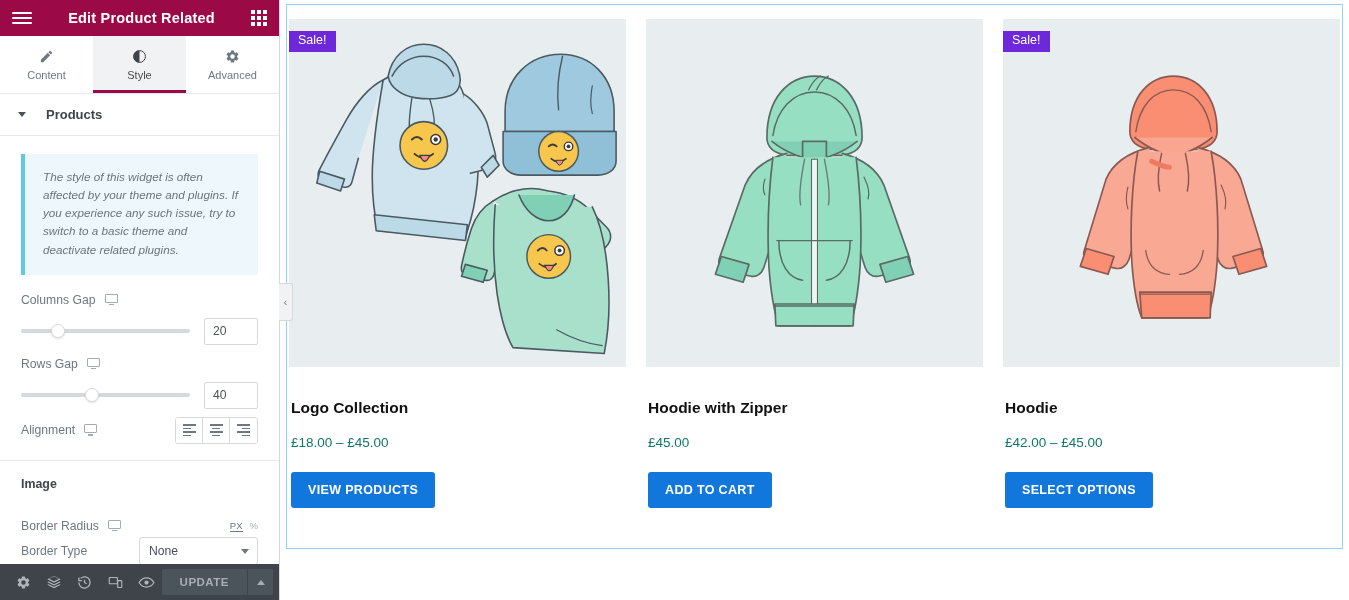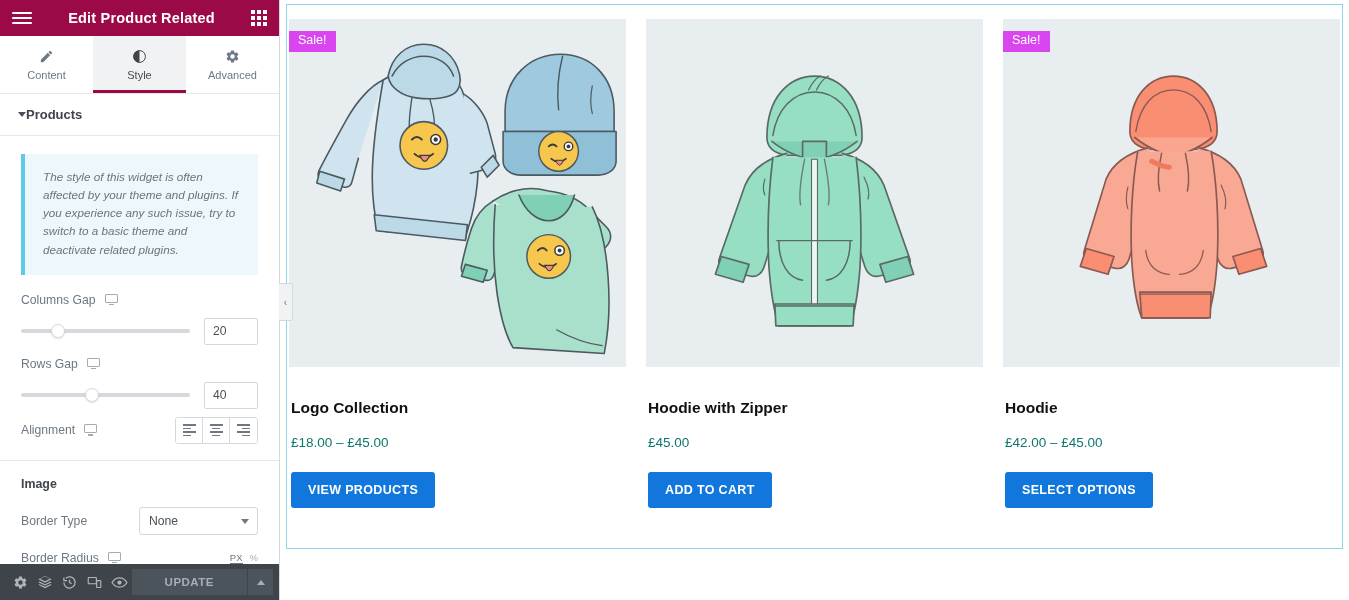--- a/index.html
+++ b/index.html
@@ -39,21 +39,21 @@
     gap: 5px; cursor: pointer; font-size: 11px; color: #6d7882; position: relative;
   }
   .tab.active { background: #f1f2f3; color: #4a4a4a; }
   .tab.active::after {
     content: ""; position: absolute; left: 0; right: 0; bottom: 0; height: 3px; background: #9b0a46;
   }
   .tab .tab-ico { height: 16px; display: flex; align-items: center; justify-content: center; color: #6d7882; }
   .tab.active .tab-ico { color: #3f444b; }
 
   .section-head {
-    height: 42px; display: flex; align-items: center; gap: 0; padding: 0 18px;
+    height: 42px; display: flex; align-items: center; gap: 20px; padding: 0 18px;
     border-bottom: 1px solid #e6e9ec; cursor: pointer; background: #fff;
   }
   .caret-down {
     width: 0; height: 0; border-left: 4.5px solid transparent; border-right: 4.5px solid transparent;
     border-top: 5px solid #495157;
   }
   .section-title { font-size: 13px; font-weight: 700; color: #3f444b; }
 
   .panel-body { flex: 1; overflow: hidden; background: #fff; padding: 0 0 0 0; }
 
@@ -121,21 +121,21 @@
     height: 36px; background: #3f444b; display: flex; align-items: center;
     gap: 0; padding: 0 6px 0 8px; flex: 0 0 36px;
   }
   .foot-ico {
     width: 32px; height: 36px; display: flex; align-items: center; justify-content: center;
     color: #b0b5ba; cursor: pointer;
   }
   .update-grp { margin-left: auto; display: flex; height: 26px; }
   .update-btn {
     background: #4b535b; color: #a9aeb4; font-size: 11.5px; font-weight: 700; letter-spacing: .5px;
-    padding: 0 33px; display: flex; align-items: center; border: none; cursor: pointer;
+    padding: 0 18px; display: flex; align-items: center; border: none; cursor: pointer;
     font-family: "Liberation Sans", sans-serif;
   }
   .update-caret {
     background: #4b535b; width: 26px; display: flex; align-items: center; justify-content: center;
     border-left: 1px solid #3f444b; cursor: pointer;
   }
   .caret-up { width: 0; height: 0; border-left: 4px solid transparent; border-right: 4px solid transparent; border-bottom: 5px solid #a9aeb4; }
 
   .collapse-tab {
     position: absolute; right: -14px; top: 283px; width: 14px; height: 38px;
@@ -151,21 +151,21 @@
     padding: 14px 0 0 0;
   }
   .rel-title {
     font-size: 25px; font-weight: 700; color: #111; padding: 0 4px 0 4px; margin: 0 0 14px 2px;
     letter-spacing: -.2px;
   }
   .grid { display: flex; gap: 20px; padding: 0 2px; }
   .card { flex: 1; display: flex; flex-direction: column; }
   .thumb { position: relative; height: 348px; background: #e8edf0; overflow: hidden; }
   .sale {
-    position: absolute; left: 0; top: 12px; background: #d946ef; color: #fff;
+    position: absolute; left: 0; top: 12px; background: #6d28d9; color: #fff;
     font-size: 12.5px; padding: 3px 9px 4px 9px; z-index: 5; line-height: 1.1;
   }
   .prod-name { font-size: 15.5px; font-weight: 700; color: #111; margin: 32px 0 0 2px; }
   .prod-price { font-size: 13.5px; font-weight: 400; color: #0f766e; margin: 18px 0 0 2px; }
   .cart-btn {
     margin: 22px 0 0 2px; align-self: flex-start; background: #1177dd; color: #fff;
     font-size: 12.5px; font-weight: 700; letter-spacing: .35px; padding: 11px 17px;
     border: none; border-radius: 3px; cursor: pointer; font-family: "Liberation Sans", sans-serif;
     text-transform: uppercase;
   }
@@ -295,43 +295,43 @@
               <i></i>
               <i></i>
             </div>
         </div>
       </div>
 
       <div class="divider"></div>
 
       <div class="sub-head">Image</div>
 
+      <div class="row2" style="padding-top:16px">
+        <div class="align-left-grp">
+          <span class="ctrl-label">Border Radius</span>
+          <span class="monitor-ico">
+              <i></i>
+            </span>
+        </div>
+        <div class="units">
+          <span class="unit active">PX</span>
+          <span class="unit">%</span>
+        </div>
+      </div>
+
       <div class="row2">
         <span class="ctrl-label">Border Type</span>
         <div class="select-wrap">
           <div class="select-box">
             <span>None</span>
           </div>
           <span class="select-caret"></span>
         </div>
       </div>
 
-      <div class="row2" style="padding-top:16px">
-        <div class="align-left-grp">
-          <span class="ctrl-label">Border Radius</span>
-          <span class="monitor-ico">
-              <i></i>
-            </span>
-        </div>
-        <div class="units">
-          <span class="unit active">PX</span>
-          <span class="unit">%</span>
-        </div>
-      </div>
-
     </div>
 
     <div class="panel-footer">
       <div class="foot-ico">
         <svg width="15" height="15" viewBox="0 0 24 24" fill="currentColor">
             <path d="M19.14 12.94a7.5 7.5 0 000-1.88l2.03-1.58a.5.5 0 00.12-.64l-1.92-3.32a.5.5 0 00-.6-.22l-2.39.96a7.3 7.3 0 00-1.63-.94l-.36-2.54a.5.5 0 00-.5-.42h-3.84a.5.5 0 00-.5.42l-.36 2.54c-.59.24-1.13.56-1.63.94l-2.39-.96a.5.5 0 00-.6.22L2.65 8.84a.5.5 0 00.12.64l2.03 1.58a7.5 7.5 0 000 1.88l-2.03 1.58a.5.5 0 00-.12.64l1.92 3.32c.12.21.37.29.6.22l2.39-.96c.5.38 1.04.7 1.63.94l.36 2.54c.04.24.25.42.5.42h3.84c.25 0 .46-.18.5-.42l.36-2.54c.59-.24 1.13-.56 1.63-.94l2.39.96c.23.07.48-.1.6-.22l1.92-3.32a.5.5 0 00-.12-.64l-2.03-1.58zM12 15.6A3.6 3.6 0 1112 8.4a3.6 3.6 0 010 7.2z"></path>
           </svg>
       </div>
       <div class="foot-ico">
         <svg width="16" height="16" viewBox="0 0 24 24" fill="currentColor">

